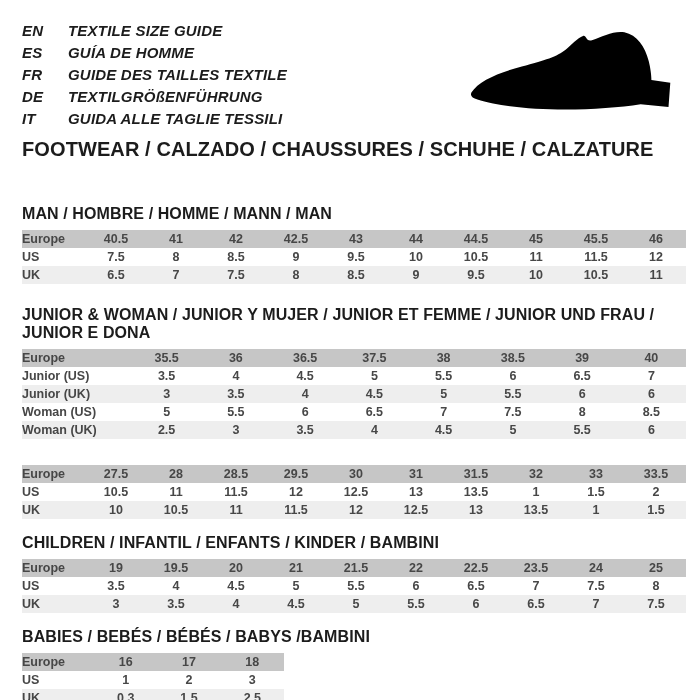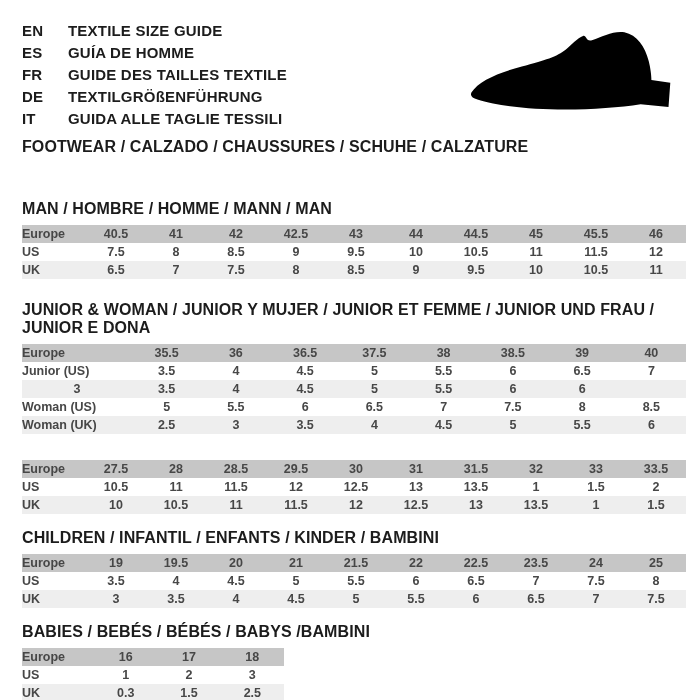--- a/index.html
+++ b/index.html
@@ -3,28 +3,28 @@
 <meta charset="utf-8">
 <style>
   * { margin:0; padding:0; box-sizing:border-box; }
   html,body { width:700px; height:700px; background:#fff; overflow:hidden;
     font-family:"Liberation Sans", sans-serif; }
   .page { position:relative; width:700px; height:700px; padding:18px 16px 0 22px; }
 
   
   .lang-list { margin-top:2px; }
   .lang-row { display:grid; grid-template-columns:46px auto; line-height:22px; }
-  .lang-code, .lang-label { font-weight:bold; font-size:15px; color:#1c1c1c; letter-spacing:0.2px; }
+  .lang-code, .lang-label { font-weight:bold; font-size:15px; color:#1c1c1c; letter-spacing:0.2px;font-style:italic; }
 
   
   .shoe-wrap { position:absolute; top:26px; right:16px; width:220px; height:90px; }
   .shoe-wrap svg { width:100%; height:100%; }
 
   
-  .category-heading { margin-top:8px; font-weight:bold; font-size:16px; color:#1c1c1c; letter-spacing:0.1px; }
+  .category-heading { margin-top:8px; font-weight:bold; font-size:20px; color:#1c1c1c; letter-spacing:0.1px; }
 
   
   .block { margin-top:22px; }
   .block.man { margin-top:44px; }
   .block.kids { margin-top:26px; }
   .block.children { margin-top:15px; }
   .block.babies { margin-top:15px; }
   .block h2 { font-size:16px; font-weight:bold; color:#1c1c1c; letter-spacing:0.1px; margin-bottom:7px; }
   .tbl { width:664px; }
   .block.babies .tbl { width:262px; }
@@ -147,20 +147,21 @@
           <div class="cell">3.5</div>
           <div class="cell">4</div>
           <div class="cell">4.5</div>
           <div class="cell">5</div>
           <div class="cell">5.5</div>
           <div class="cell">6</div>
           <div class="cell">6.5</div>
           <div class="cell">7</div>
         </div>
         <div class="trow alt" style="grid-template-columns: 110px repeat(8, 1fr);">
+          <div class="cell lab">Junior (UK)</div>
           <div class="cell">3</div>
           <div class="cell">3.5</div>
           <div class="cell">4</div>
           <div class="cell">4.5</div>
           <div class="cell">5</div>
           <div class="cell">5.5</div>
           <div class="cell">6</div>
           <div class="cell">6</div>
         </div>
         <div class="trow" style="grid-template-columns: 110px repeat(8, 1fr);">

